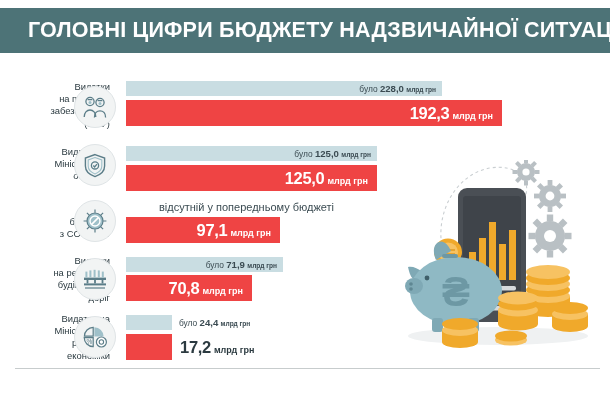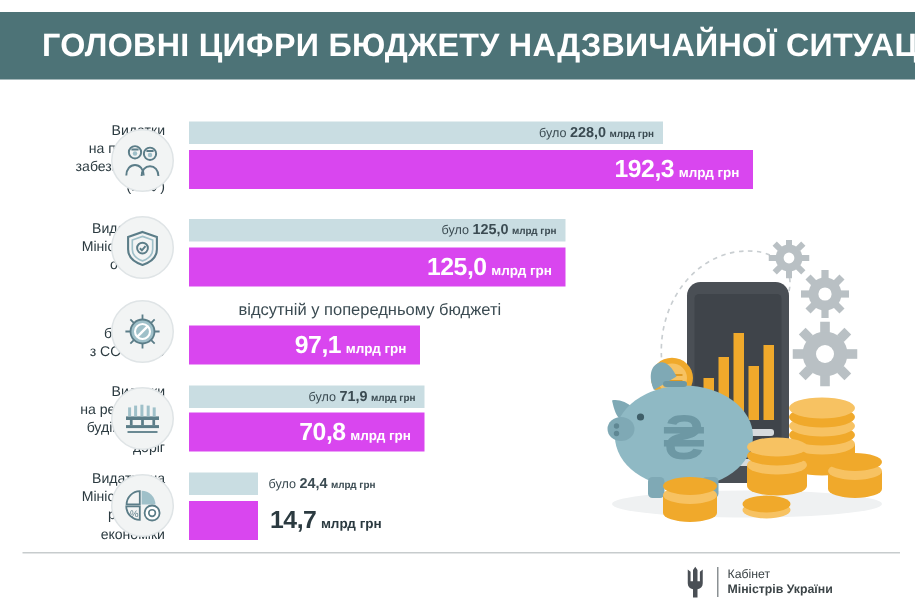--- a/index.html
+++ b/index.html
@@ -37,21 +37,21 @@
     display:flex;align-items:center;justify-content:center;
   }
   .icon-circle svg{display:block;}
 
   .bars{position:absolute;left:126px;top:0;}
   .bar-light{
     position:absolute;height:15px;background:#c9dde2;
     display:flex;align-items:center;justify-content:flex-end;
   }
   .bar-dark{
-    position:absolute;height:26px;background:#d946ef;
+    position:absolute;height:26px;background:#ef4444;
     display:flex;align-items:center;justify-content:flex-end;
   }
   .lbl-light{
     font-size:8.4px;color:#3b4b52;white-space:nowrap;padding-right:6px;
   }
   .lbl-light b{font-size:9.6px;font-weight:bold;}
   .lbl-light .unit{font-size:6.6px;font-weight:bold;}
   .lbl-light.outside{
     position:absolute;left:100%;padding-left:7px;padding-right:0;color:#3b4b52;
   }
@@ -219,21 +219,21 @@
         </svg>
       </div>
       <div class="bars" style="top:6px;">
         <div class="bar-light" style="top:0;width:157px;">
           <span class="lbl-light">
             <span>було</span>
             <b>71,9</b>
             <span class="unit">млрд грн</span>
           </span>
         </div>
-        <div class="bar-dark" style="top:18px;width:157px;">
+        <div class="bar-dark" style="top:18px;width:126px;">
           <span class="lbl-dark">
             <span class="num">70,8</span>
             <span class="unit">млрд грн</span>
           </span>
         </div>
       </div>
     </div>
 
     <div class="row" style="height:58px;">
       <div class="row-label" style="left:0;top:6px;">
@@ -255,21 +255,21 @@
       <div class="bars" style="top:8px;">
         <div class="bar-light" style="top:0;width:46px;">
           <span class="lbl-light outside">
             <span>було</span>
             <b>24,4</b>
             <span class="unit">млрд грн</span>
           </span>
         </div>
         <div class="bar-dark" style="top:19px;width:46px;">
           <span class="lbl-dark outside">
-            <span class="num">14,7</span>
+            <span class="num">17,2</span>
             <span class="unit">млрд грн</span>
           </span>
         </div>
       </div>
     </div>
 
   </div>
 
   <div class="illustration">
     <svg width="212" height="205" viewBox="0 0 212 205">
@@ -388,26 +388,14 @@
         <rect x="44" y="170" width="36" height="12"></rect>
         <ellipse cx="62" cy="170" rx="18" ry="6" fill="#f7c262"></ellipse>
         <ellipse cx="62" cy="164" rx="18" ry="6"></ellipse>
         <ellipse cx="113" cy="180" rx="16" ry="5.6" fill="#f7c262"></ellipse>
         <ellipse cx="113" cy="176" rx="16" ry="5.6"></ellipse>
       </g>
     </svg>
   </div>
 
   <div class="divider"></div>
-  <div class="footer-logo">
-    <svg class="trident" viewBox="0 0 17 22">
-      <path d="M8.5 0.8 10 3v7.5h1.6V4.1l1.9-1.4v9.1c0 2.2-1.3 3.4-3.5 4v5.6H8.5V1z
-               M8.5 0.8 7 3v7.5H5.4V4.1L3.5 2.7v9.1c0 2.2 1.3 3.4 3.5 4v5.6h1.5V1z" fill="#4a4f55"></path>
-      <path d="M7.7 16.2h1.6V21H7.7z" fill="#4a4f55"></path>
-    </svg>
-    <div class="logo-sep"></div>
-    <div class="logo-text">
-      <span class="l1">Кабінет</span>
-      <span class="l2">Міністрів України</span>
-    </div>
-  </div>
 
 </div>
 
 </body></html>

